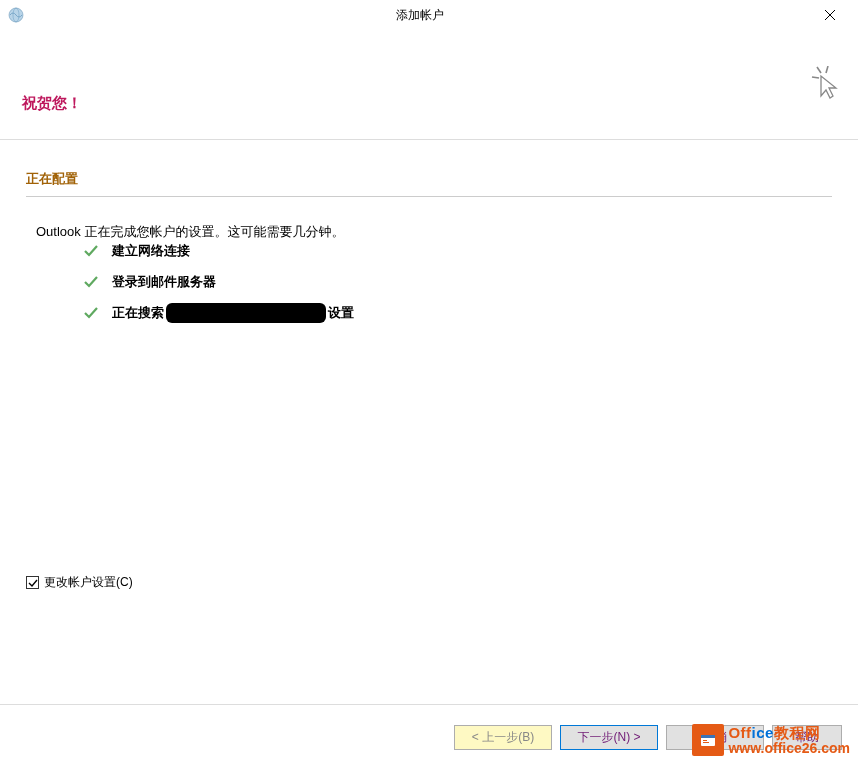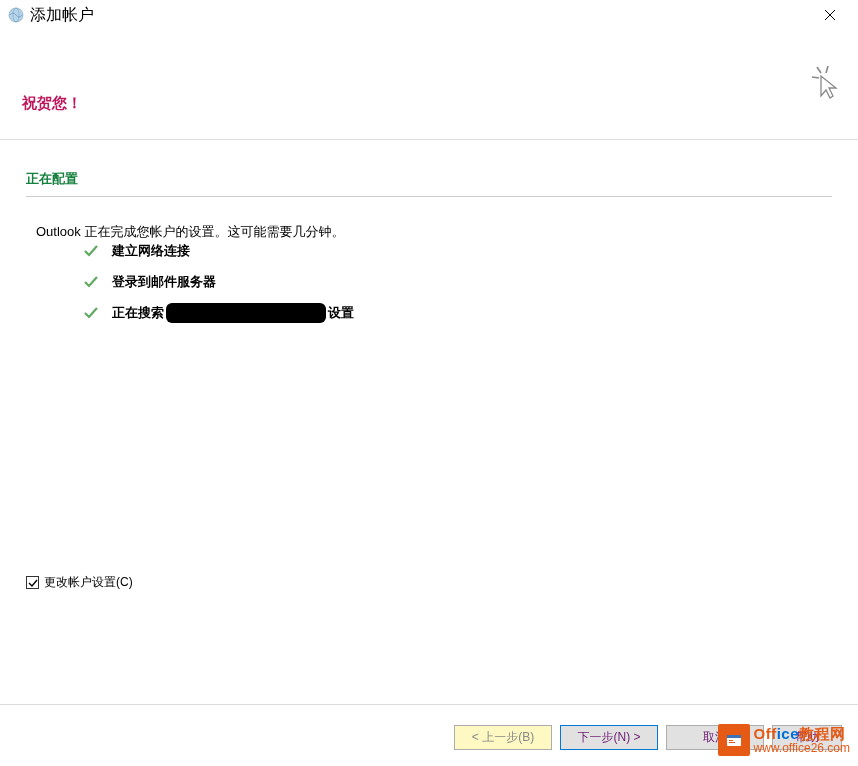--- a/index.html
+++ b/index.html
@@ -28,23 +28,24 @@
       margin-right: 6px;
       display: flex;
       align-items: center;
       justify-content: center;
     }
     .titlebar-icon svg {
       width: 16px;
       height: 16px;
     }
     .titlebar-title {
-      font-size: 16px;
+      font-size: 12px;
       color: #000;
       flex: 1;
+      text-align: center;
     }
     .close-btn {
       width: 40px;
       height: 28px;
       display: flex;
       align-items: center;
       justify-content: center;
       cursor: pointer;
       font-size: 14px;
       color: #000;
@@ -74,21 +75,21 @@
       border: none;
       border-top: 1px solid #ddd;
       margin: 0;
     }
     .content-area {
       padding: 30px 26px 10px 26px;
     }
     .section-title {
       font-size: 13px;
       font-weight: bold;
-      color: #15803d;
+      color: #a16207;
       margin-bottom: 8px;
     }
     .divider2 {
       border: none;
       border-top: 1px solid #ccc;
       margin-bottom: 26px;
     }
     .status-text {
       font-size: 13px;
       color: #000;
@@ -218,23 +219,23 @@
     .wm-badge svg { width: 20px; height: 20px; }
     .wm-text { line-height: 1.05; }
     .wm-line1 {
       font-size: 15px;
       font-weight: bold;
       color: #0070d8;
       letter-spacing: 0.5px;
     }
     .wm-line1 .orange { color: #e55a15; }
     .wm-line2 {
-      font-size: 12px;
+      font-size: 14px;
       color: #e55a15;
-      font-weight: normal;
+      font-weight: bold;
     }
   </style>
 </head>
 <body>
 
 <div class="titlebar">
   <span class="titlebar-icon">
     <svg viewBox="0 0 16 16">
       <circle cx="8" cy="8" r="7" fill="#b8d4e8" stroke="#5a8db0" stroke-width="0.5"></circle>
       <path d="M2 8 Q5 4 8 8 Q11 12 14 8" fill="none" stroke="#6a9cc0" stroke-width="0.8"></path>

